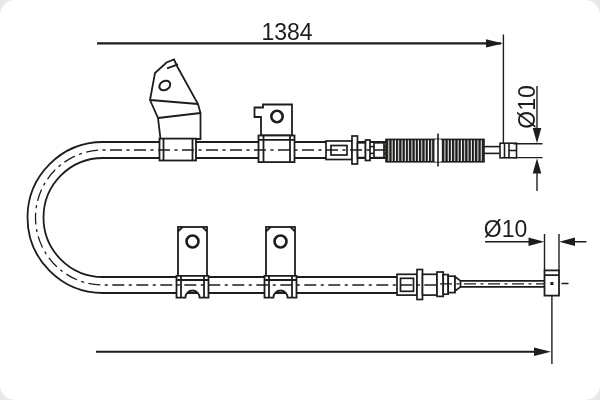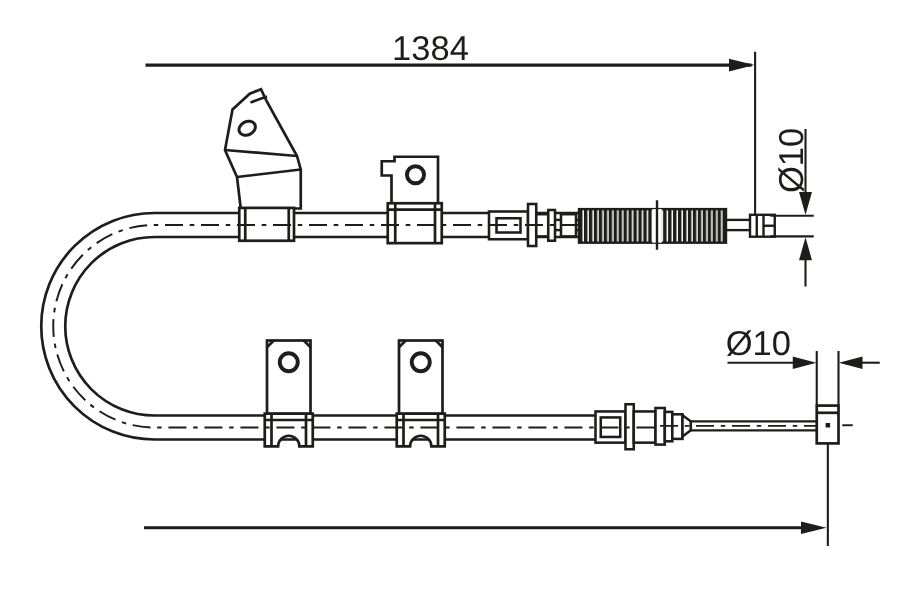--- a/index.html
+++ b/index.html
@@ -1,16 +1,16 @@
 <!DOCTYPE html>
 <html><head>
 <meta charset="utf-8">
 <style>
   html,body{margin:0;padding:0;background:#e8e8e8;}
-  .stage{width:600px;height:400px;background:#ffffff;position:relative;overflow:hidden;}
+  .stage{width:600px;height:400px;background:#ffffff;position:relative;overflow:hidden;border-radius:15px;}
   svg{display:block;}
   text{font-family:"Liberation Sans","DejaVu Sans",sans-serif;font-size:23px;fill:#1d1d1b;}
 </style>
 </head>
 <body>
 
 <div class="stage">
 <svg viewBox="0 0 600 400" width="600" height="400">
   <defs>
     <pattern id="coil" x="386" y="0" width="3.3" height="24" patternUnits="userSpaceOnUse">

